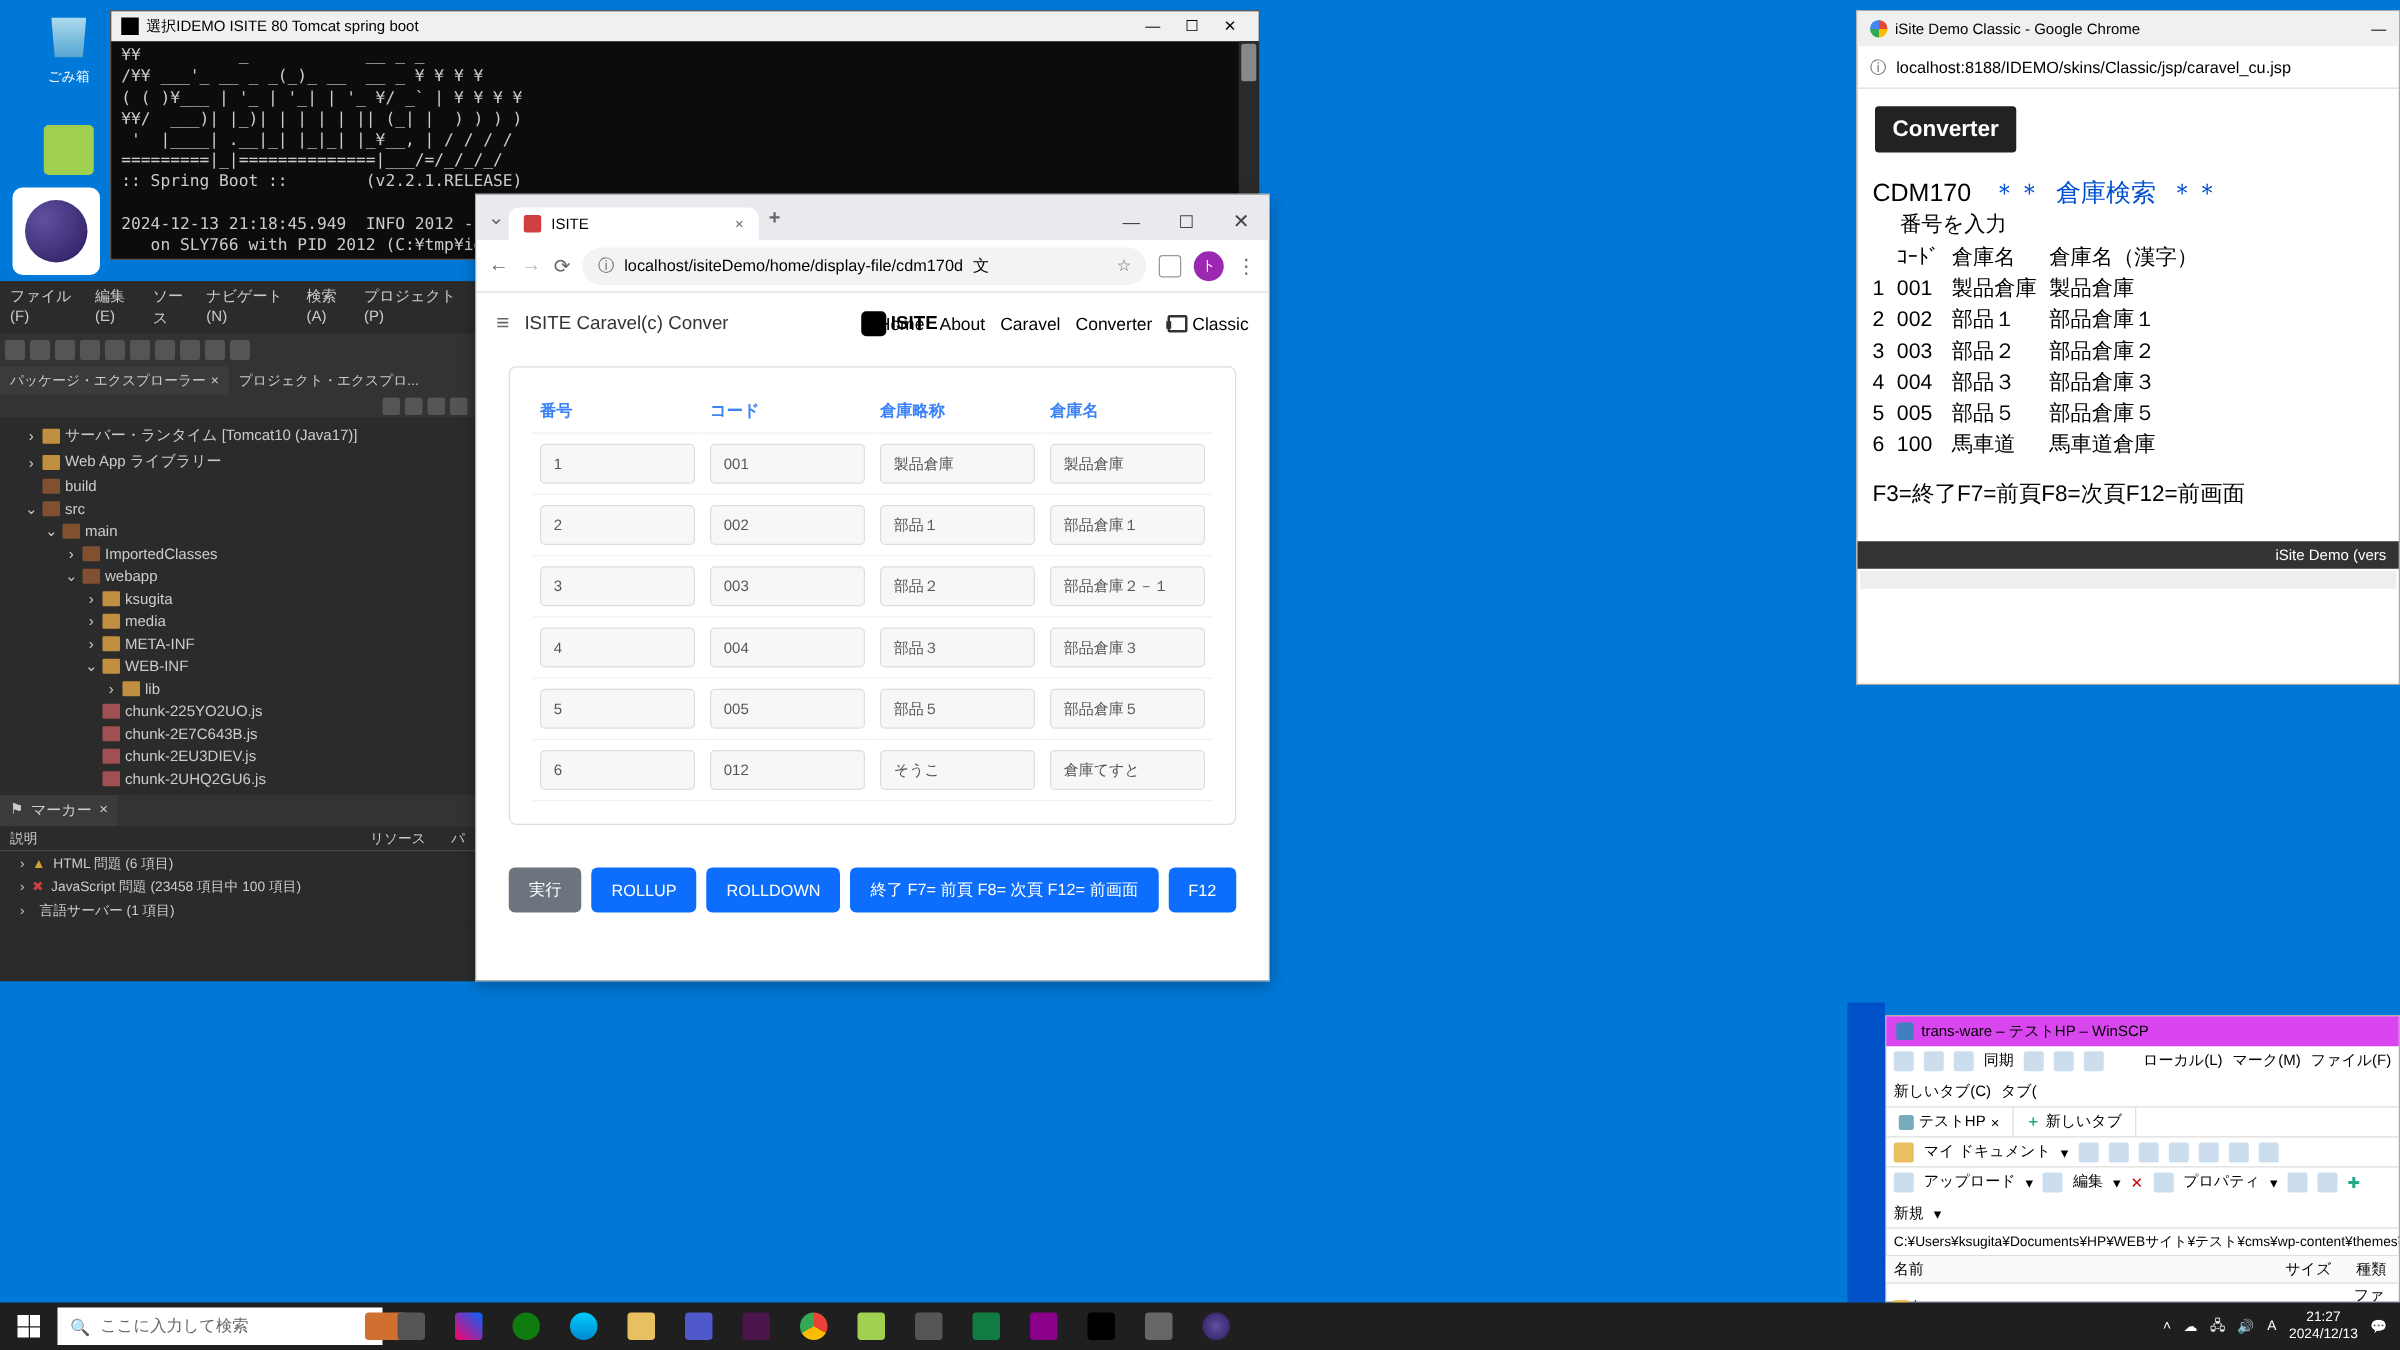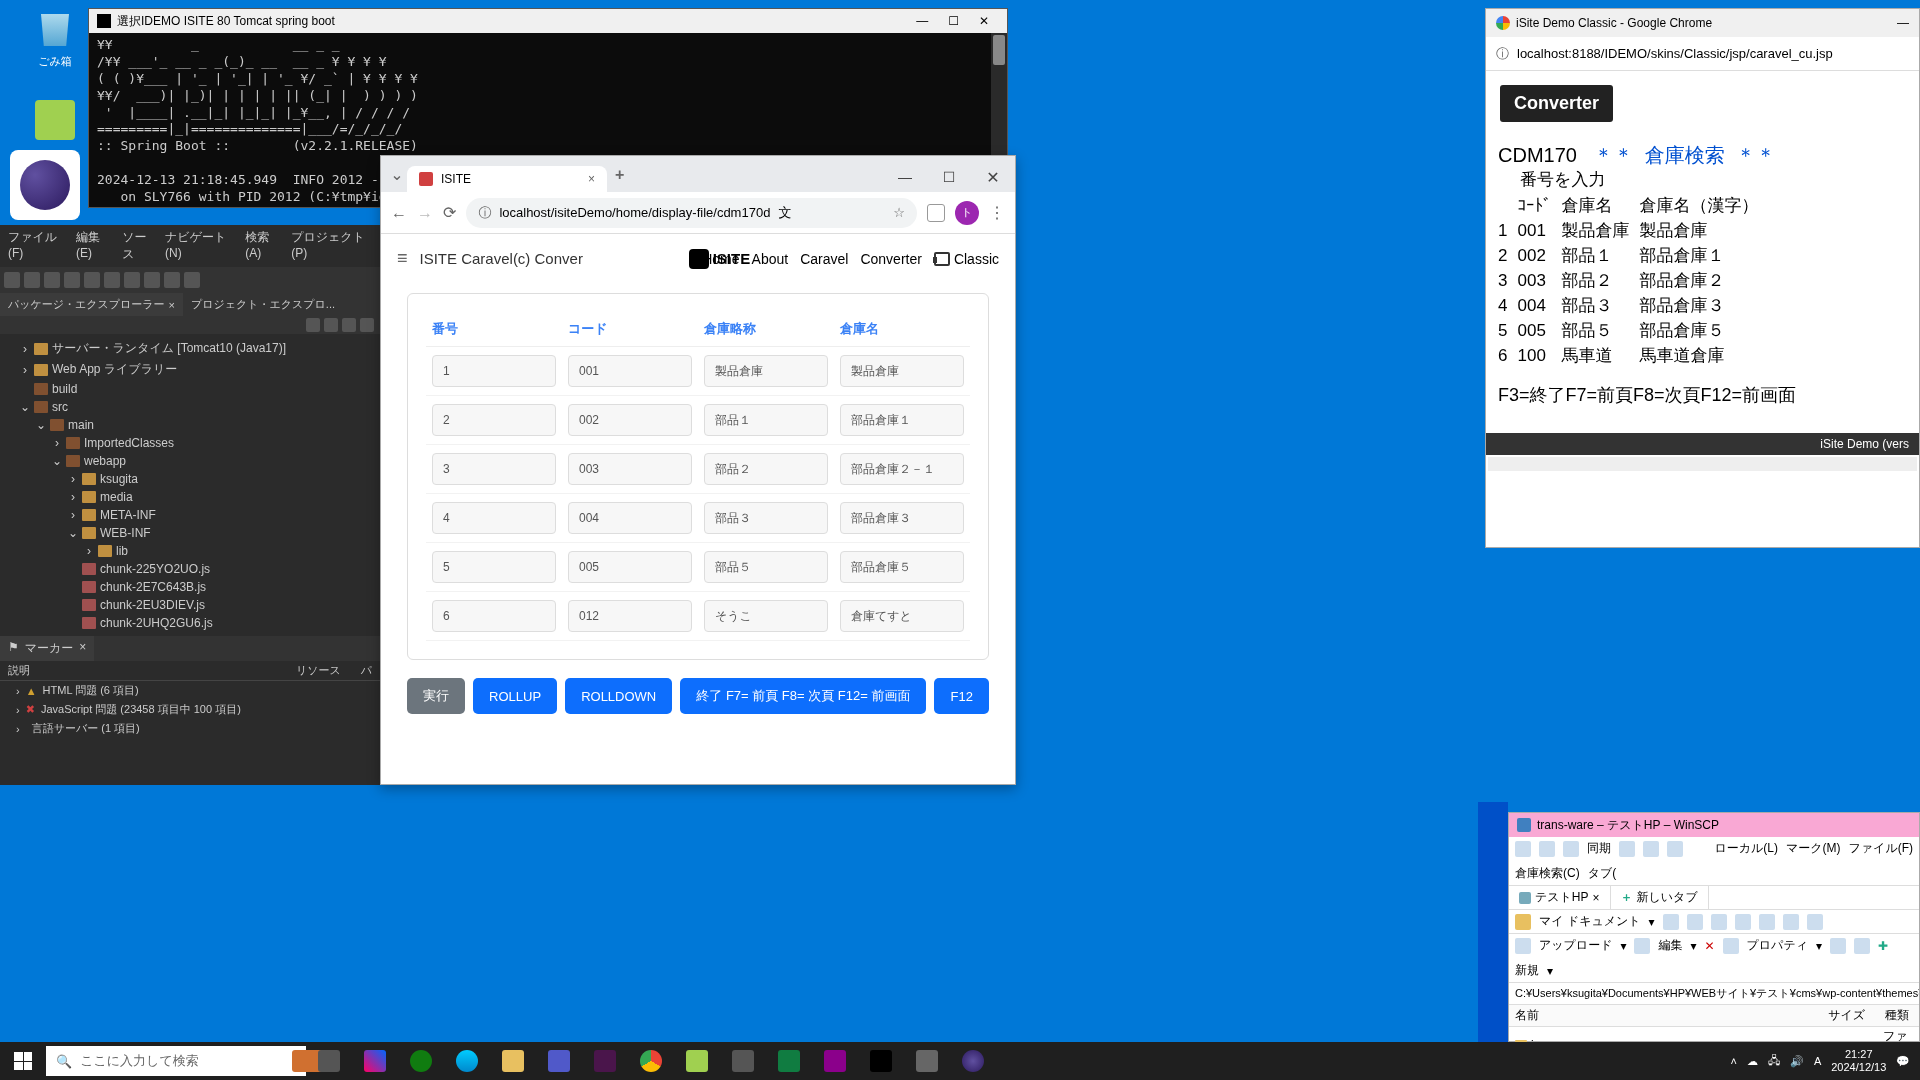--- a/index.html
+++ b/index.html
@@ -78,21 +78,21 @@
 .isite-head .logo .lbox { width: 20px; height: 20px; background: #000; border-radius: 4px; }
 .isite-head .rep { display: flex; align-items: center; gap: 4px; font-size: 14px; }
 .isite-head .pico { width: 16px; height: 14px; border: 2px solid #333; border-radius: 2px; position: relative; }
 .isite-head .pico:before { content: ""; position: absolute; left: -3px; top: 3px; width: 4px; height: 6px; background: #333; }
 
 .card { margin: 10px 26px; border: 1px solid #ddd; border-radius: 6px; padding: 18px; }
 table.grid { width: 100%; border-collapse: collapse; }
 table.grid th { text-align: left; font-size: 13px; font-weight: bold; padding: 8px 6px; border-bottom: 1px solid #eee; color: #3b82f6; }
 table.grid td { padding: 8px 6px; border-bottom: 1px solid #f2f2f2; }
 table.grid input { width: 100%; padding: 8px 10px; border: 1px solid #ddd; background: #f7f7f7; border-radius: 4px; font-size: 12px; color: #555; }
-.btnrow { margin: 18px 26px; display: flex; gap: 8px; justify-content: center; flex-wrap: wrap; }
+.btnrow { margin: 34px 26px; display: flex; gap: 8px; justify-content: flex-end; flex-wrap: wrap; }
 .btn { padding: 9px 16px; border-radius: 5px; font-size: 13px; border: none; cursor: pointer; }
 .btn.gray { background: #6c757d; color: #fff; }
 .btn.blue { background: #0d6efd; color: #fff; }
 
 
 .classic { position: absolute; right: 0; top: 8px; width: 435px; height: 540px; background: #fff; border: 1px solid #aaa; }
 .classic-title { height: 28px; background: #f0f0f0; font-size: 12px; padding: 6px 10px; display: flex; align-items: center; gap: 6px; }
 .classic-title .gico { width: 14px; height: 14px; border-radius: 50%; background: conic-gradient(#ea4335 0 90deg, #fbbc05 90deg 180deg, #34a853 180deg 270deg, #4285f4 270deg); }
 .classic-title .tctrl { margin-left: auto; display: flex; gap: 18px; }
 .classic-addr { height: 34px; display: flex; align-items: center; padding: 0 10px; gap: 8px; font-size: 13px; border-bottom: 1px solid #ddd; }
@@ -104,21 +104,21 @@
 .classic .screen .blue { color: #0050d0; }
 .classic .screen .lbl { font-size: 17px; }
 .classic .screen .under { display: inline-block; border-bottom: 1px solid #999; min-width: 60px; height: 18px; vertical-align: bottom; }
 .classic .screen table { border-collapse: collapse; margin-top: 2px; }
 .classic .screen td { padding: 1px 10px 1px 0; font-size: 17px; }
 .classic .footbar { background: #333; color: #fff; font-size: 12px; padding: 4px 10px; text-align: right; margin-top: 20px; }
 .classic .hscroll { height: 14px; background: #eee; margin: 2px; }
 
 
 .winscp { position: absolute; right: 0; bottom: 38px; width: 412px; height: 230px; background: #fff; border: 1px solid #aaa; font-size: 12px; }
-.winscp .wtitle { height: 24px; background: #f9a8d4; padding: 4px 8px; display: flex; align-items: center; gap: 6px; }
+.winscp .wtitle { height: 24px; background: #d946ef; padding: 4px 8px; display: flex; align-items: center; gap: 6px; }
 .winscp .wtitle .wico { width: 14px; height: 14px; background: #4080c0; border-radius: 2px; }
 .winscp .wtool { display: flex; align-items: center; gap: 8px; padding: 3px 6px; border-bottom: 1px solid #ddd; flex-wrap: wrap; }
 .winscp .wtool .tico { width: 16px; height: 16px; background: #cde; border-radius: 2px; }
 .winscp .wtabs { display: flex; border-bottom: 1px solid #ddd; }
 .winscp .wtab { padding: 3px 10px; border-right: 1px solid #ddd; display: flex; align-items: center; gap: 4px; }
 .winscp .wtab .disk { width: 12px; height: 12px; background: #7ab; border-radius: 2px; }
 .winscp .wtab .plus { color: #2a8; font-weight: bold; }
 .winscp .wpath { padding: 3px 6px; border-bottom: 1px solid #ddd; white-space: nowrap; overflow: hidden; font-size: 11px; }
 .winscp .wcols { display: flex; border-bottom: 1px solid #ddd; background: #fafafa; }
 .winscp .wcols span:first-child { flex: 1; padding: 2px 6px; }
@@ -522,21 +522,21 @@
     <span class="tico"></span>
       <span class="tico"></span>
       <span class="tico"></span>
     <span>同期</span>
     <span class="tico"></span>
       <span class="tico"></span>
       <span class="tico"></span>
     <span style="margin-left:auto">ローカル(L)</span>
     <span>マーク(M)</span>
     <span>ファイル(F)</span>
-    <span>倉庫検索(C)</span>
+    <span>新しいタブ(C)</span>
     <span>タブ(</span>
   </div>
   <div class="wtabs">
     <div class="wtab">
         <span class="disk"></span>
         <span>テストHP</span>
         <span>×</span>
       </div>
     <div class="wtab">
         <span class="plus">＋</span>

